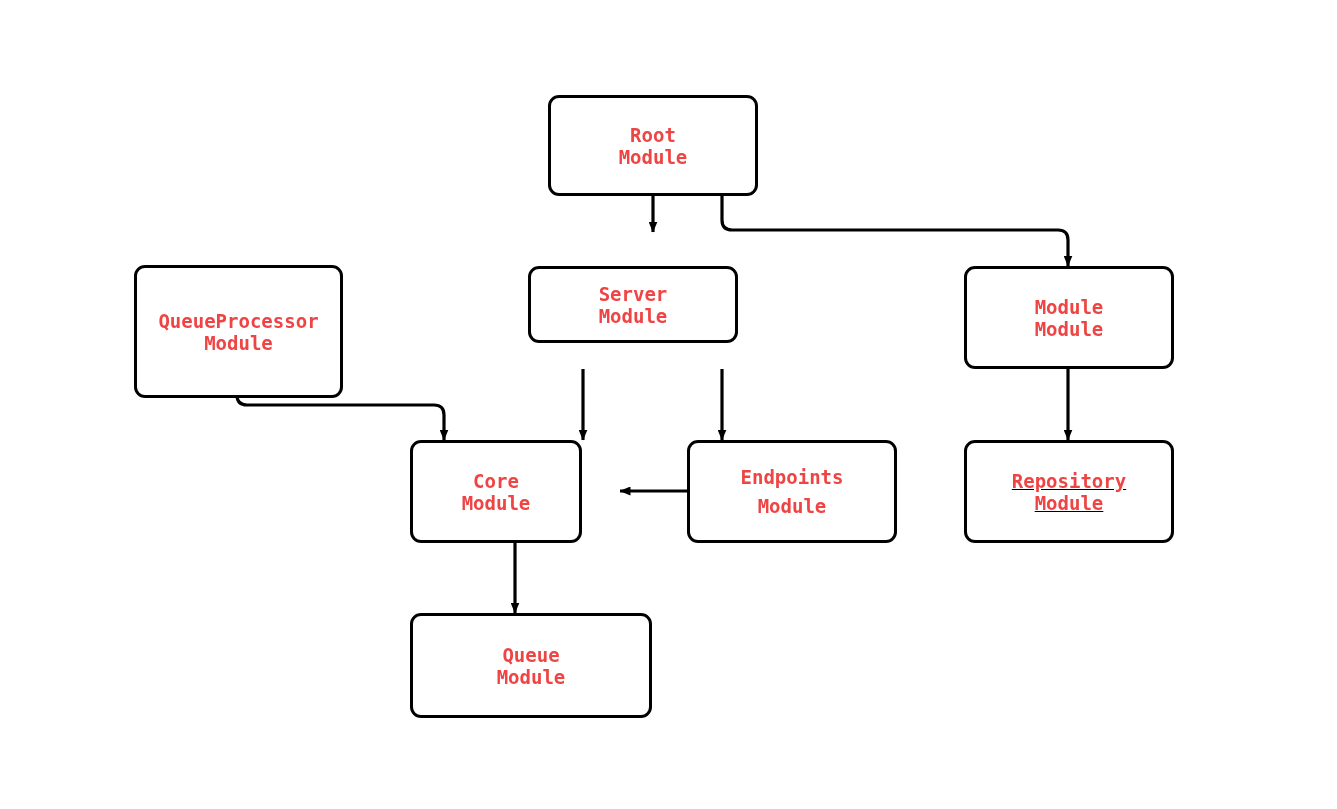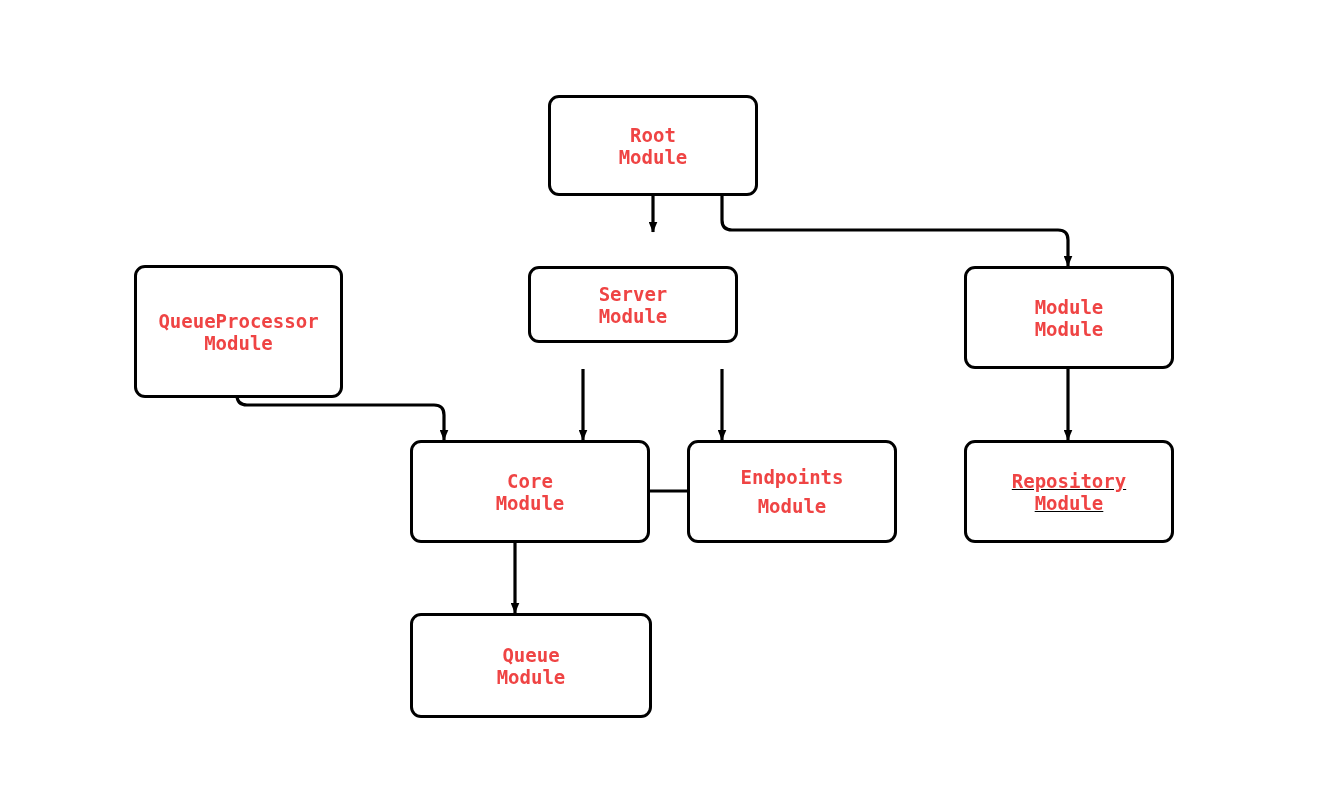--- a/index.html
+++ b/index.html
@@ -87,21 +87,21 @@
   <div class="node" style="left:528px; top:266px; width:210px; height:77px;">
     <span class="node-line">Server</span>
     <span class="node-line">Module</span>
   </div>
 
   <div class="node" style="left:964px; top:266px; width:210px; height:103px;">
     <span class="node-line">Module</span>
     <span class="node-line">Module</span>
   </div>
 
-  <div class="node" style="left:410px; top:440px; width:240px; height:103px;">
+  <div class="node" style="left:410px; top:440px; width:172px; height:103px;">
     <span class="node-line">Core</span>
     <span class="node-line">Module</span>
   </div>
 
   <div class="node" style="left:687px; top:440px; width:210px; height:103px;gap:7px;">
     <span class="node-line">Endpoints</span>
     <span class="node-line">Module</span>
   </div>
 
   <div class="node" style="left:964px; top:440px; width:210px; height:103px;text-decoration:underline;">

